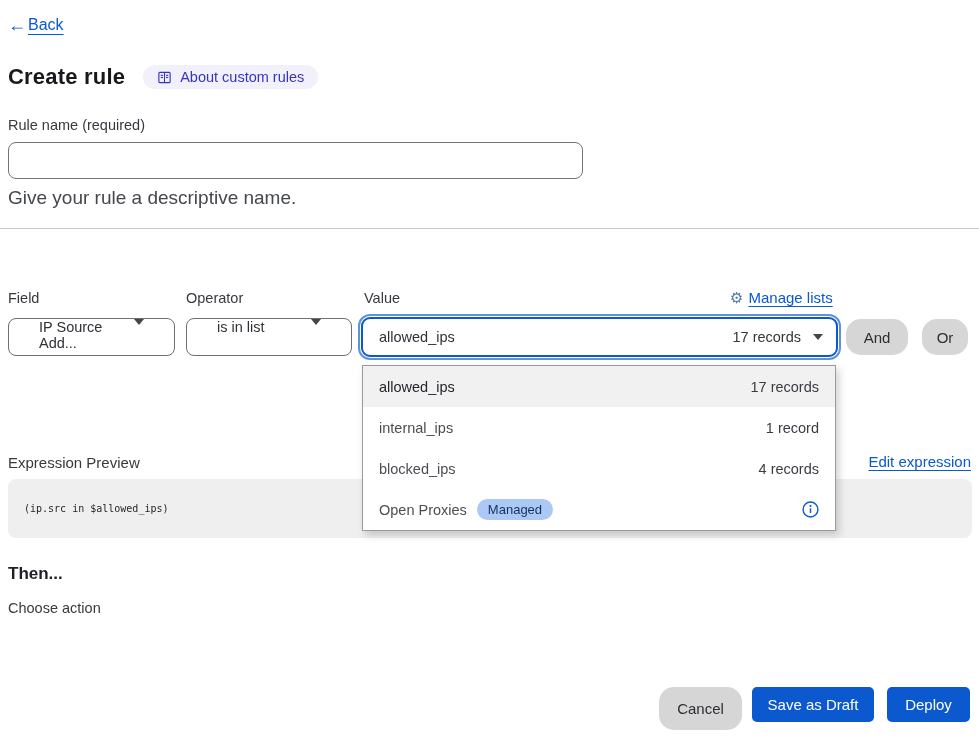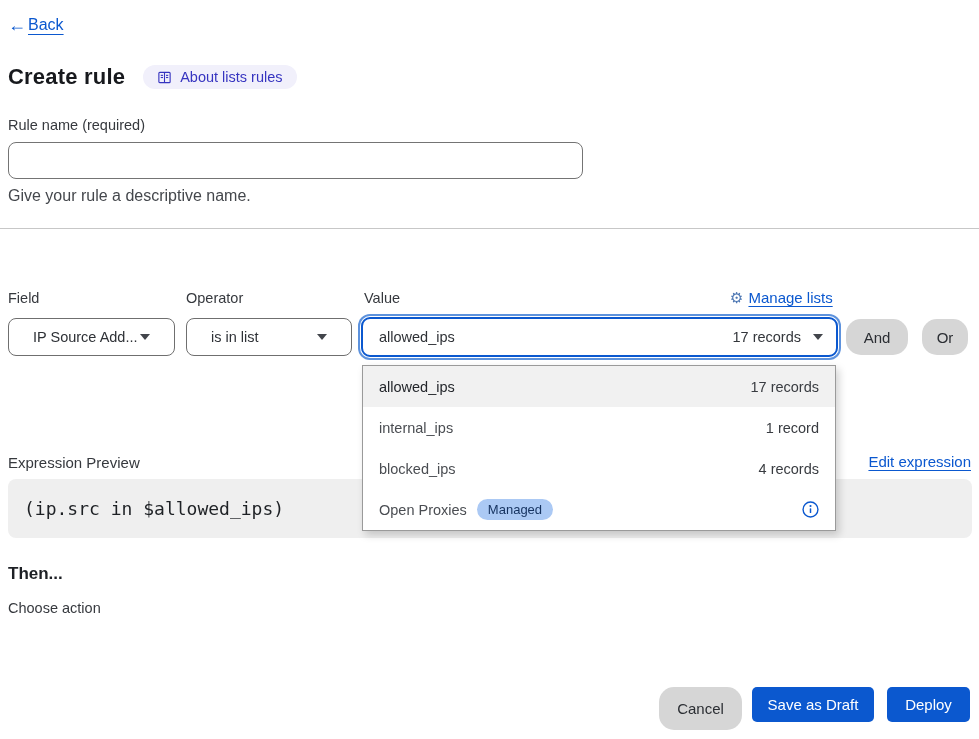--- a/index.html
+++ b/index.html
@@ -23,31 +23,31 @@
   .back .back-text{text-decoration:underline;text-underline-offset:4px;}
 
   
   .title-row{position:absolute;left:8px;top:64px;display:flex;align-items:center;gap:18px;}
   .title-row h1{font-size:22px;font-weight:700;color:#17191d;letter-spacing:.2px;}
   .about-pill{display:inline-flex;align-items:center;gap:8px;background:var(--pill-bg);color:var(--pill-text);
     border-radius:14px;padding:4px 14px;font-size:14.5px;}
 
   
   .label{position:absolute;font-size:14.5px;color:#36393e;}
-  .helper{position:absolute;font-size:16px;color:#44474c;}
+  .helper{position:absolute;font-size:19px;color:#44474c;}
   .text-input{position:absolute;left:8px;top:142px;width:575px;height:37px;border:1px solid #747474;
     border-radius:8px;background:#fff;font:inherit;padding:0 12px;outline:none;}
 
   .divider{position:absolute;left:0;top:228px;width:979px;height:1px;background:#c7c7c7;border:none;}
 
   .section-heading{position:absolute;font-size:17px;font-weight:700;color:#1d2025;}
 
   
   .select{position:absolute;height:38px;border:1px solid #6f6f6f;border-radius:8px;background:#fff;
-    display:flex;align-items:center;padding:0 24px;font-size:14.5px;color:#2e3136;cursor:pointer;}
+    display:flex;align-items:flex-start;padding:0 30px;font-size:14.5px;color:#2e3136;cursor:pointer;}
   .select .caret{margin-left:auto;}
   .caret{width:0;height:0;border-left:5.5px solid transparent;border-right:5.5px solid transparent;
     border-top:6.5px solid #42454b;flex:0 0 auto;}
   .placeholder{color:#757575;}
 
   .value-select{position:absolute;left:361px;top:317px;width:477px;height:40px;background:#fff;
     border:2px solid var(--accent);border-radius:9px;display:flex;align-items:center;
     padding:0 13px 0 16px;font-size:14.5px;color:#2e3136;cursor:pointer;
     box-shadow:0 0 0 1px #fff,0 0 0 3px #5d92dd;}
   .value-select .meta{margin-left:auto;margin-right:12px;color:#33363b;}
@@ -66,21 +66,21 @@
   .menu-row .meta{margin-left:auto;color:#393c41;}
   .menu-row.selected{background:#f1f1f1;color:#23262b;}
   .badge{background:var(--badge-bg);color:var(--badge-text);border-radius:11px;padding:3px 11px;
     font-size:13px;margin-left:10px;}
   .info-btn{margin-left:auto;display:flex;align-items:center;cursor:pointer;background:none;border:none;padding:0;}
 
   
   .edit-link{position:absolute;top:453px;right:8px;font-size:15px;text-decoration:underline;text-underline-offset:3px;}
   .code-block{position:absolute;left:8px;top:479px;width:964px;height:59px;background:#efefef;border-radius:8px;
     display:flex;align-items:center;padding:0 16px;}
-  .code-block code{font-family:"DejaVu Sans Mono","Liberation Mono",monospace;font-size:18px;color:#1e2125;}
+  .code-block code{font-family:"DejaVu Sans Mono","Liberation Mono",monospace;font-size:10px;color:#1e2125;}
 
   
   .blue-btn{position:absolute;height:35px;background:var(--accent);color:#fff;border:none;border-radius:5px;
     font:inherit;font-size:15px;cursor:pointer;display:flex;align-items:center;justify-content:center;}
 </style>
 </head>
 <body>
 
 <div class="page">
 
@@ -95,21 +95,21 @@
       <span style="display:flex;">
         <svg viewBox="0 0 16 16" width="15" height="15" fill="none" stroke="#3634c0" stroke-width="1.2">
           <rect x="2" y="2.5" width="12" height="11" rx="1"></rect>
           <line x1="8" y1="2.5" x2="8" y2="13.5"></line>
           <line x1="4" y1="5.7" x2="6.4" y2="5.7"></line>
             <line x1="4" y1="8" x2="6.4" y2="8"></line>
           <line x1="9.6" y1="5.7" x2="12" y2="5.7"></line>
             <line x1="9.6" y1="8" x2="12" y2="8"></line>
         </svg>
       </span>
-      <span>About lists rules</span>
+      <span>About custom rules</span>
     </a>
   </div>
 
   <div class="label" style="left:8px;top:117px;">Rule name (required)</div>
   <input class="text-input" type="text" value="" style="">
   <div class="helper" style="left:8px;top:187px;">Give your rule a descriptive name.</div>
 
   <hr class="divider">
 
 

